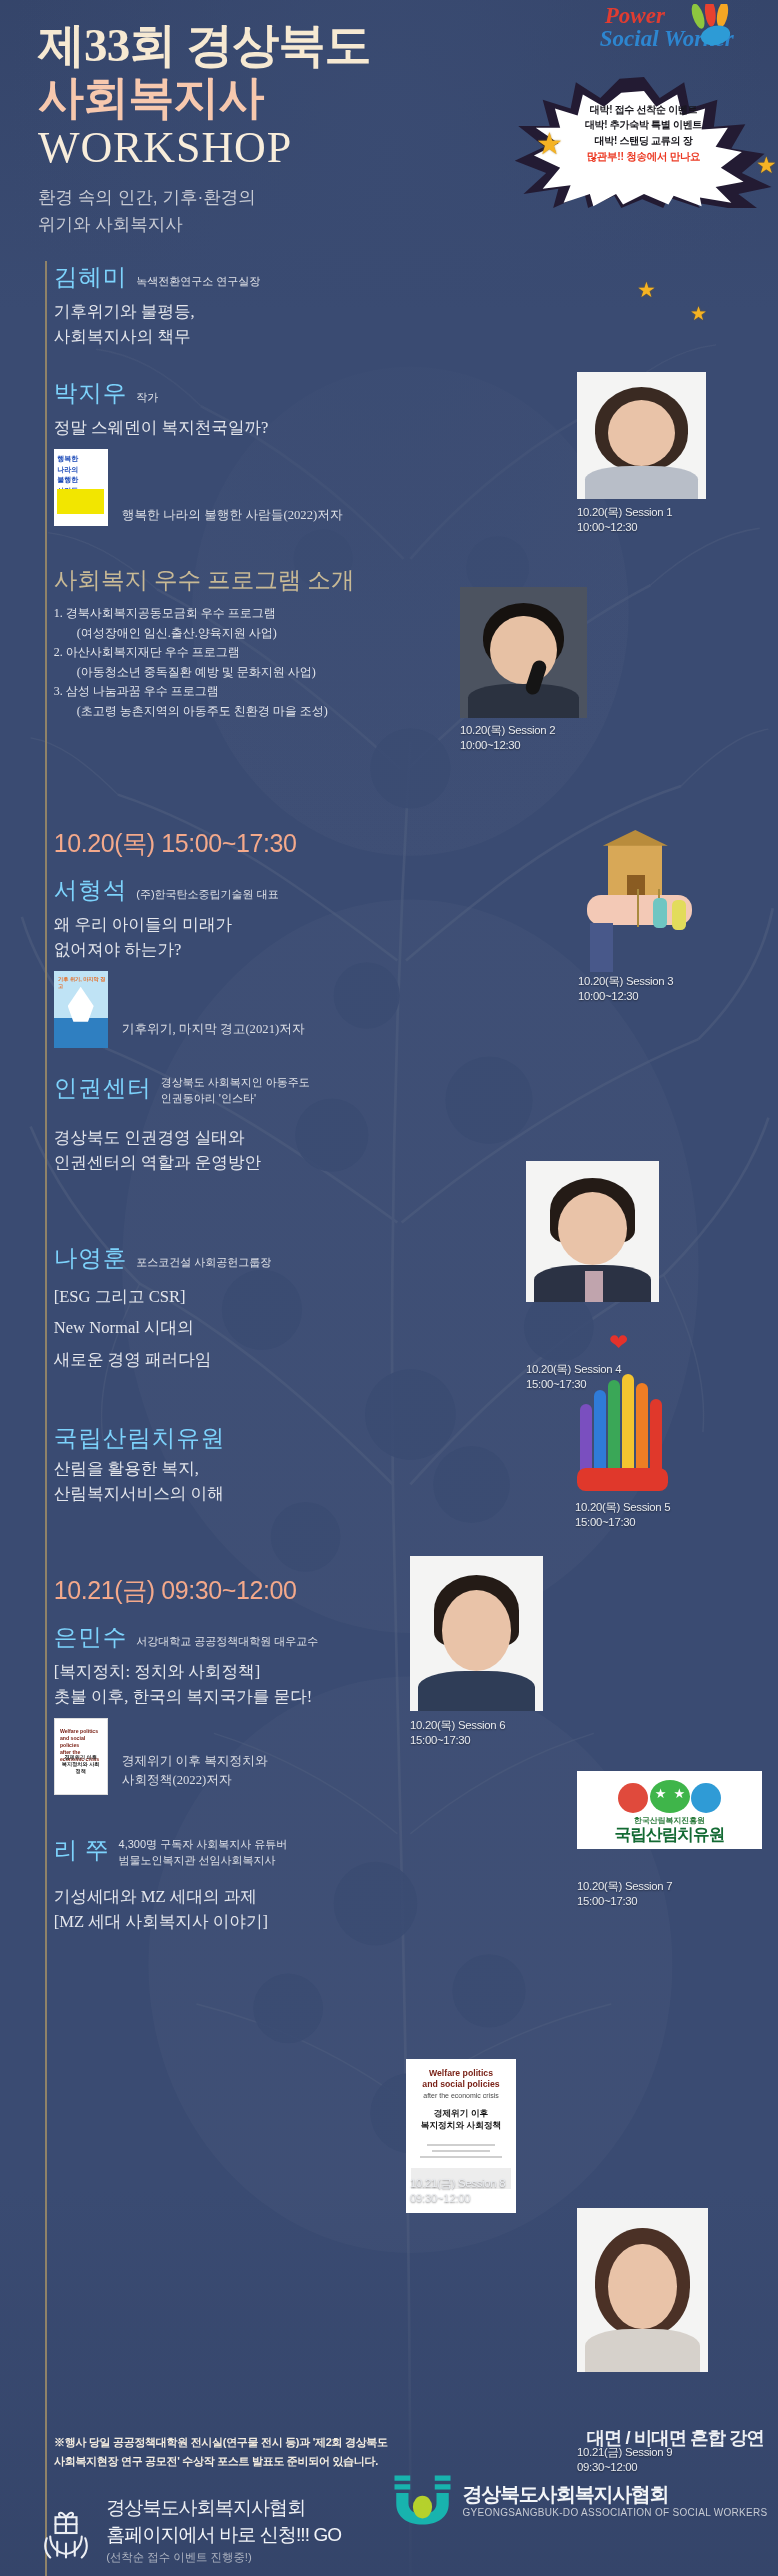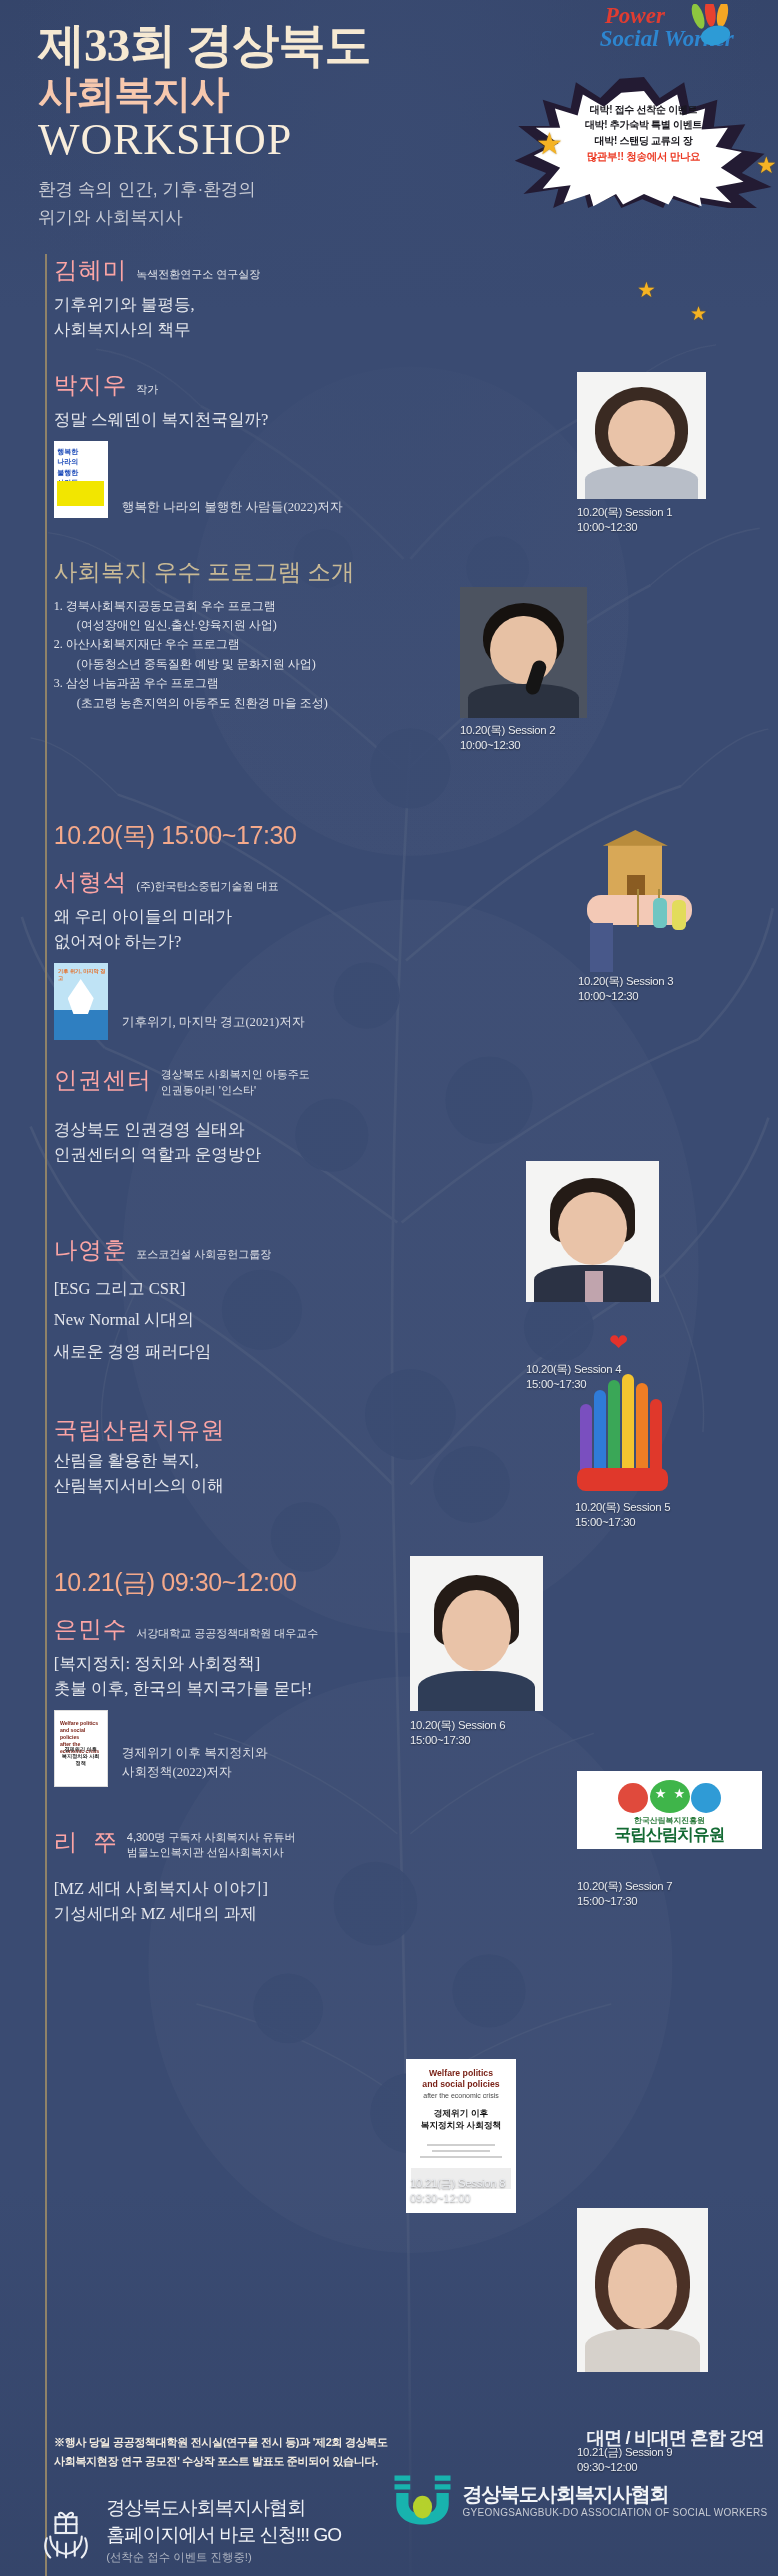--- a/index.html
+++ b/index.html
@@ -43,21 +43,21 @@
   .title-line1 {
     font-family: "Liberation Serif", serif;
     font-size: 47px;
     font-weight: 700;
     color: #f6e9d2;
     letter-spacing: -0.9px;
     line-height: 1.12;
   }
   .title-line2 {
     font-family: "Liberation Serif", serif;
-    font-size: 39px;
+    font-size: 46px;
     font-weight: 700;
     color: #f7c8ae;
     letter-spacing: -0.9px;
     line-height: 1.12;
   }
   .title-line3 {
     font-family: "Liberation Serif", serif;
     font-size: 44px;
     font-weight: 400;
     color: #f8eddb;
@@ -145,23 +145,23 @@
     font-size: 25px;
     font-weight: 400;
     color: #f4a98b;
     letter-spacing: -0.4px;
     margin: 0 0 14px 15.7px;
   }
 
   .block { position: relative; margin-left: 15.7px; }
 
   .sp-name {
-    font-family: Liberation Mono, monospace;
+    font-family: Liberation Serif, serif;
     font-size: 23.6px;
-    color: #fca5a5;
+    color: #7dd3fc;
     display: inline-block;
     vertical-align: baseline;
     letter-spacing: 0.9px;
   }
   .sp-aff {
     font-size: 11px;
     color: #dfe1e7;
     display: inline-block;
     vertical-align: baseline;
     margin-left: 5.2px;
@@ -523,22 +523,22 @@
         </div>
       </div>
 
       <div class="block" style="min-height:140px; margin-top:12.2px;">
         <span class="sp-name">리  쭈</span>
         <span class="sp-aff two-line">
           <span style="display:block">4,300명 구독자 사회복지사 유튜버</span>
           <span style="display:block">범물노인복지관 선임사회복지사</span>
         </span>
         <div class="sp-topic" style="margin-top:15.7px;">
+          <div>기성세대와 MZ 세대의 과제</div>
           <div>[MZ 세대 사회복지사 이야기]</div>
-          <div>기성세대와 MZ 세대의 과제</div>
         </div>
       </div>
 
     </div>
 
     <div class="photo-card" style="left:577px; top:372px; width:129px; height:127px;">
       <div class="img">
           <div class="face">
             <div class="hair"></div>
             <div class="skin"></div>

